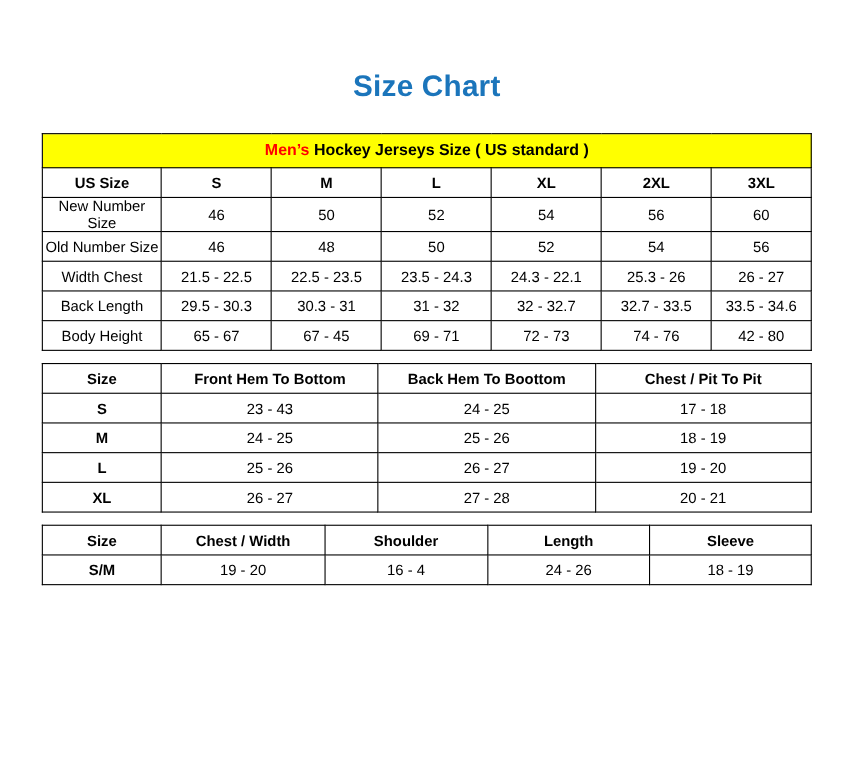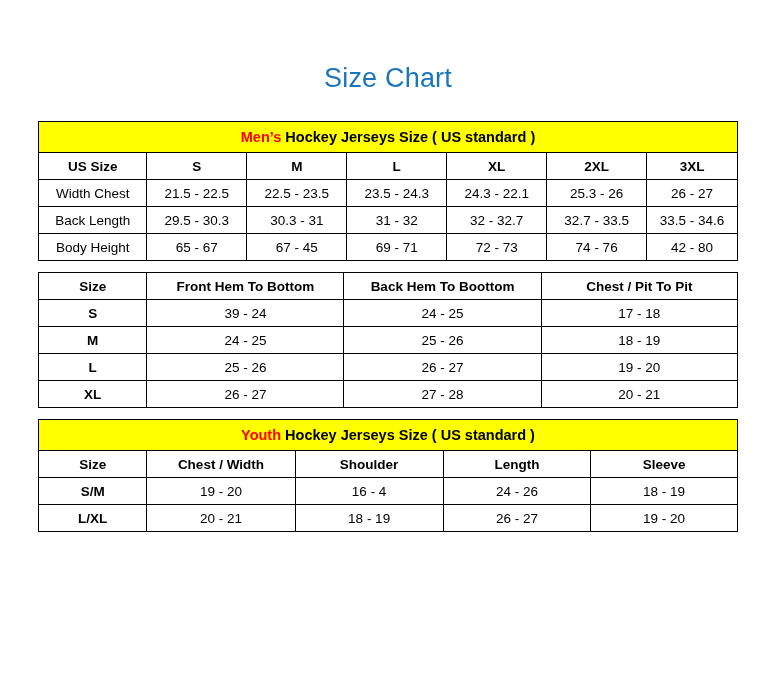--- a/index.html
+++ b/index.html
@@ -17,21 +17,21 @@
   .page {
     width: 776px;
     height: 692px;
     position: relative;
     box-sizing: border-box;
   }
   .title {
     text-align: center;
     color: #1b75bb;
     font-size: 27px;
-    font-weight: normal;
+    font-weight: bold;
     padding-top: 63px;
     letter-spacing: 0.2px;
   }
   .chart-wrap {
     margin: 27px 38px 0 38px;
   }
   table {
     border-collapse: collapse;
     width: 100%;
     table-layout: fixed;
@@ -96,20 +96,38 @@
           <td colspan="7"><span class="accent">Men’s</span><span> Hockey Jerseys Size ( US standard )</span></td>
         </tr>
         <tr class="col-head">
           <td>US Size</td>
           <td>S</td>
           <td>M</td>
           <td>L</td>
           <td>XL</td>
           <td>2XL</td>
           <td>3XL</td>
+        </tr>
+        <tr>
+          <td class="row-label">New Number Size</td>
+          <td>46</td>
+          <td>50</td>
+          <td>52</td>
+          <td>54</td>
+          <td>56</td>
+          <td>60</td>
+        </tr>
+        <tr>
+          <td class="row-label">Old Number Size</td>
+          <td>46</td>
+          <td>48</td>
+          <td>50</td>
+          <td>52</td>
+          <td>54</td>
+          <td>56</td>
         </tr>
         <tr>
           <td class="row-label">Width Chest</td>
           <td>21.5 - 22.5</td>
           <td>22.5 - 23.5</td>
           <td>23.5 - 24.3</td>
           <td>24.3 - 22.1</td>
           <td>25.3 - 26</td>
           <td>26 - 27</td>
         </tr>
@@ -151,21 +169,21 @@
       </colgroup>
       <tbody>
         <tr class="col-head">
           <td>Size</td>
           <td>Front Hem To Bottom</td>
           <td>Back Hem To Boottom</td>
           <td>Chest / Pit To Pit</td>
         </tr>
         <tr>
           <td class="bold-cell">S</td>
-          <td>39 - 24</td>
+          <td>23 - 43</td>
           <td>24 - 25</td>
           <td>17 - 18</td>
         </tr>
         <tr>
           <td class="bold-cell">M</td>
           <td>24 - 25</td>
           <td>25 - 26</td>
           <td>18 - 19</td>
         </tr>
         <tr>
@@ -193,41 +211,31 @@
 
     <table>
       <colgroup>
         <col style="width:15.5%">
         <col style="width:21.2%">
         <col style="width:21.2%">
         <col style="width:21.1%">
         <col style="width:21%">
       </colgroup>
       <tbody>
-        <tr class="section-head">
-          <td colspan="5"><span class="accent">Youth</span><span> Hockey Jerseys Size ( US standard )</span></td>
-        </tr>
         <tr class="col-head">
           <td>Size</td>
           <td>Chest / Width</td>
           <td>Shoulder</td>
           <td>Length</td>
           <td>Sleeve</td>
         </tr>
         <tr>
           <td class="bold-cell">S/M</td>
           <td>19 - 20</td>
           <td>16 - 4</td>
           <td>24 - 26</td>
           <td>18 - 19</td>
         </tr>
-        <tr>
-          <td class="bold-cell">L/XL</td>
-          <td>20 - 21</td>
-          <td>18 - 19</td>
-          <td>26 - 27</td>
-          <td>19 - 20</td>
-        </tr>
       </tbody>
     </table>
 
   </div>
 </div>
 
 </body></html>

